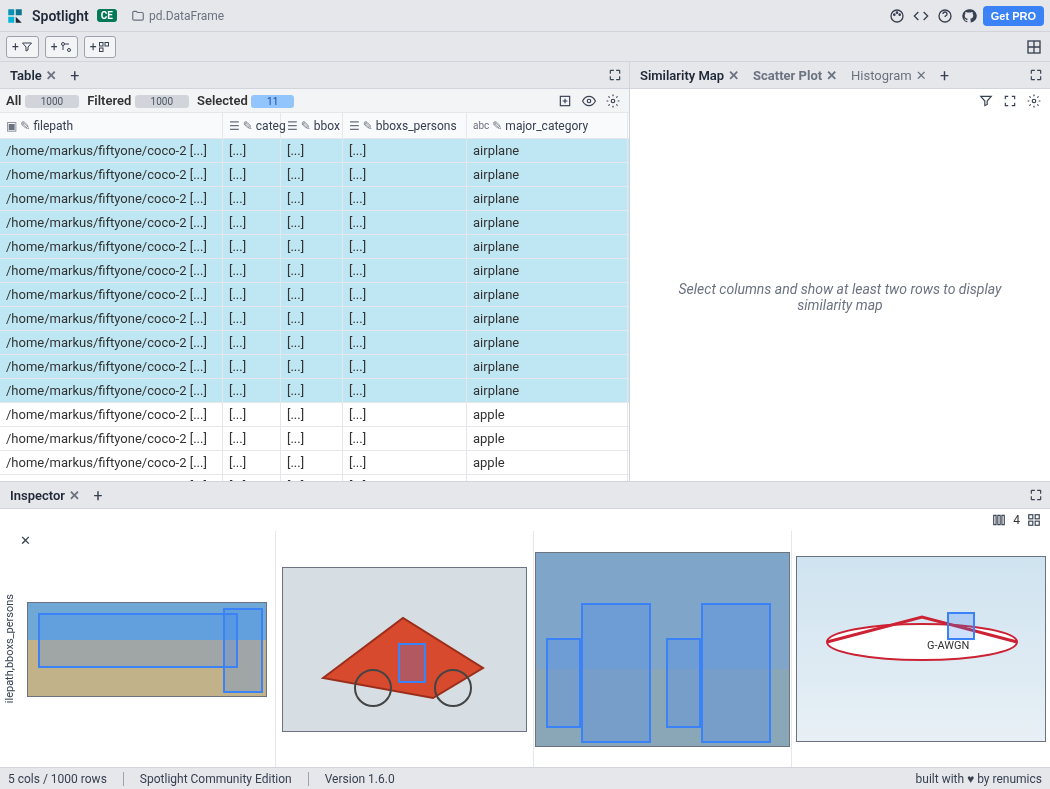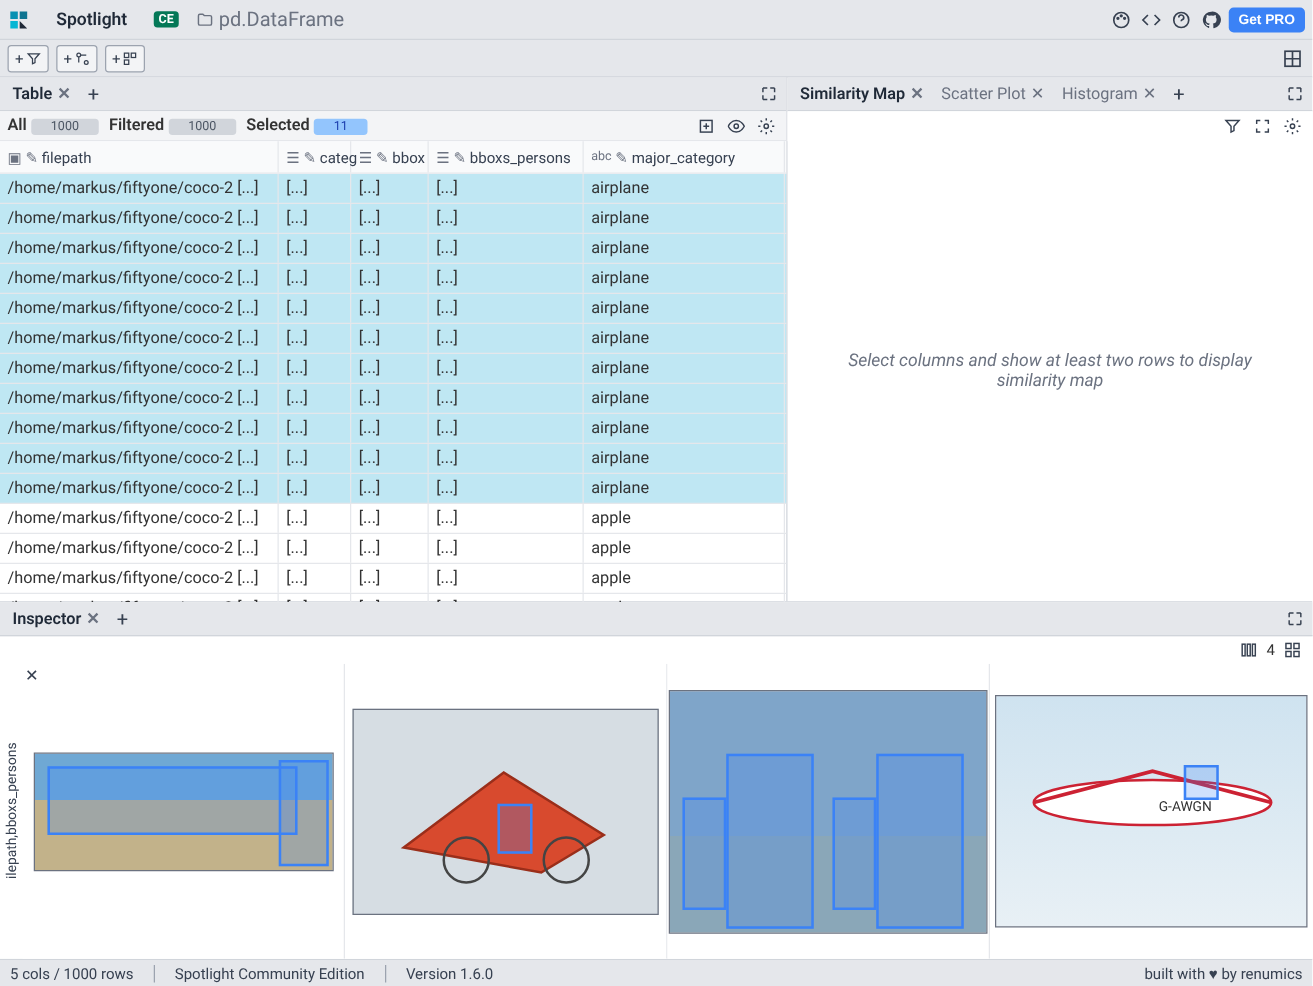--- a/index.html
+++ b/index.html
@@ -1,21 +1,21 @@
 <!DOCTYPE html>
 <html><head>
 <meta charset="utf-8">
 <style>
 * { box-sizing: border-box; margin: 0; padding: 0; }
 body { font-family: -apple-system, BlinkMacSystemFont, "Segoe UI", Roboto, sans-serif; font-size: 13px; color: #333; background: #fff; width: 1050px; height: 789px; overflow: hidden; display: flex; flex-direction: column; }
 .topbar { height: 32px; background: #e5e7eb; display: flex; align-items: center; padding: 0 6px; gap: 6px; border-bottom: 1px solid #d1d5db; }
-.logo { display: flex; align-items: center; gap: 21px; font-weight: 600; font-size: 14px; color: #1f2937; }
+.logo { display: flex; align-items: center; gap: 8px; font-weight: 600; font-size: 14px; color: #1f2937; }
 .logo-icon { width: 18px; height: 18px; }
 .badge-ce { background: #047857; color: #fff; font-size: 10px; font-weight: 700; padding: 1px 4px; border-radius: 3px; }
-.breadcrumb { display: flex; align-items: center; gap: 4px; margin-left: 8px; color: #6b7280; font-size: 16px; flex: 1; }
+.breadcrumb { display: flex; align-items: center; gap: 4px; margin-left: 8px; color: #6b7280; font-size: 12px; flex: 1; }
 .topbar-right { display: flex; align-items: center; gap: 4px; }
 .icon-btn { width: 20px; height: 20px; display: flex; align-items: center; justify-content: center; cursor: pointer; color: #374151; border-radius: 3px; }
 .get-pro { background: #3b82f6; color: #fff; font-size: 11px; font-weight: 600; padding: 4px 8px; border-radius: 4px; cursor: pointer; border: none; }
 .toolbar2 { height: 30px; background: #e5e7eb; display: flex; align-items: center; padding: 0 6px; gap: 6px; border-bottom: 1px solid #d1d5db; }
 .tool-btn { border: 1px solid #9ca3af; background: #f3f4f6; padding: 3px 5px; border-radius: 3px; display: flex; align-items: center; gap: 2px; cursor: pointer; font-size: 12px; color: #374151; }
 .layout-icon { margin-left: auto; }
 .panels { display: flex; height: 420px; border-bottom: 1px solid #d1d5db; }
 .left-panel { width: 630px; display: flex; flex-direction: column; border-right: 1px solid #d1d5db; }
 .right-panel { flex: 1; display: flex; flex-direction: column; }
 .tab-bar { height: 27px; background: #e5e7eb; display: flex; align-items: center; padding: 0 4px; gap: 2px; border-bottom: 1px solid #d1d5db; }
@@ -308,21 +308,21 @@
         </div>
       </div>
   </div>
 
   <div class="right-panel">
     <div class="tab-bar">
       <div class="tab">
           <span>Similarity Map</span>
           <span class="tab-close">✕</span>
         </div>
-      <div class="tab" style="font-weight:400;color:#6b7280">
+      <div class="tab" style="font-weight:700;color:#6b7280">
           <span>Scatter Plot</span>
           <span class="tab-close">✕</span>
         </div>
       <div class="tab" style="font-weight:400;color:#6b7280">
           <span>Histogram</span>
           <span class="tab-close">✕</span>
         </div>
       <span class="tab-add">+</span>
       <div class="tab-right-icons">
         <span class="icon-btn">

